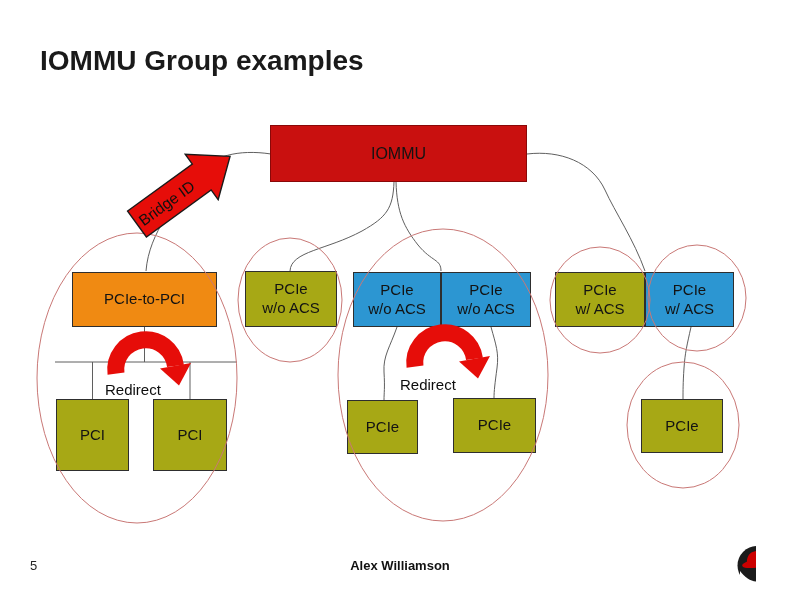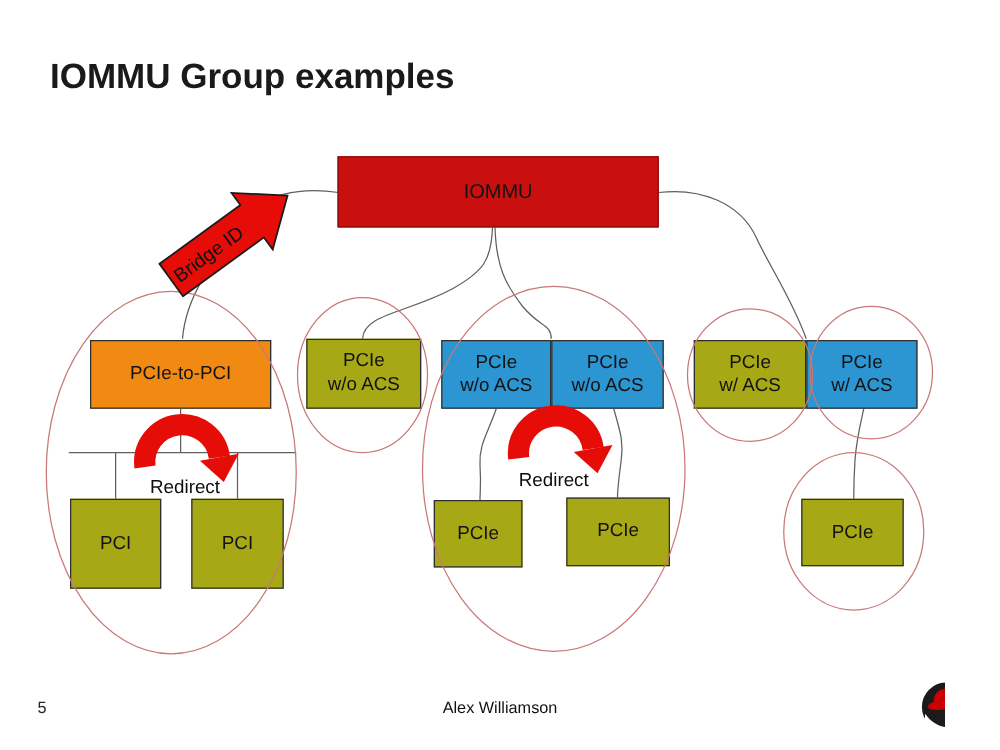--- a/index.html
+++ b/index.html
@@ -3,24 +3,24 @@
 <meta charset="utf-8">
 <style>
   html,body{margin:0;padding:0;background:#fff;}
   .slide{position:relative;width:756px;height:600px;background:#ffffff;overflow:hidden;
          font-family:"Liberation Sans",sans-serif;}
   .title{position:absolute;left:40px;top:45px;font-size:28px;font-weight:bold;color:#1a1a1a;}
   svg.layer{position:absolute;left:0;top:0;}
   .box{position:absolute;display:flex;align-items:center;justify-content:center;text-align:center;
        font-size:15px;color:#131313;border:1px solid #2e2e2e;white-space:pre-line;line-height:1.25;
        box-sizing:border-box;}
-  .lbl{position:absolute;font-size:15px;color:#0d0d0d;text-align:center;}
+  .lbl{position:absolute;font-size:15px;color:#0d0d0d;}
   .footer-num{position:absolute;left:30px;top:558px;font-size:13px;color:#262626;}
   .footer-author{position:absolute;left:0;top:558px;width:800px;text-align:center;
-                 font-size:13px;font-weight:normal;color:#111;}
+                 font-size:13px;font-weight:bold;color:#111;}
   .logo{position:absolute;left:736px;top:545px;}
 </style>
 </head>
 <body>
 
 <div class="slide">
 
   <div class="title">IOMMU Group examples</div>
 
   <svg class="layer" width="800" height="600" viewBox="0 0 800 600">

